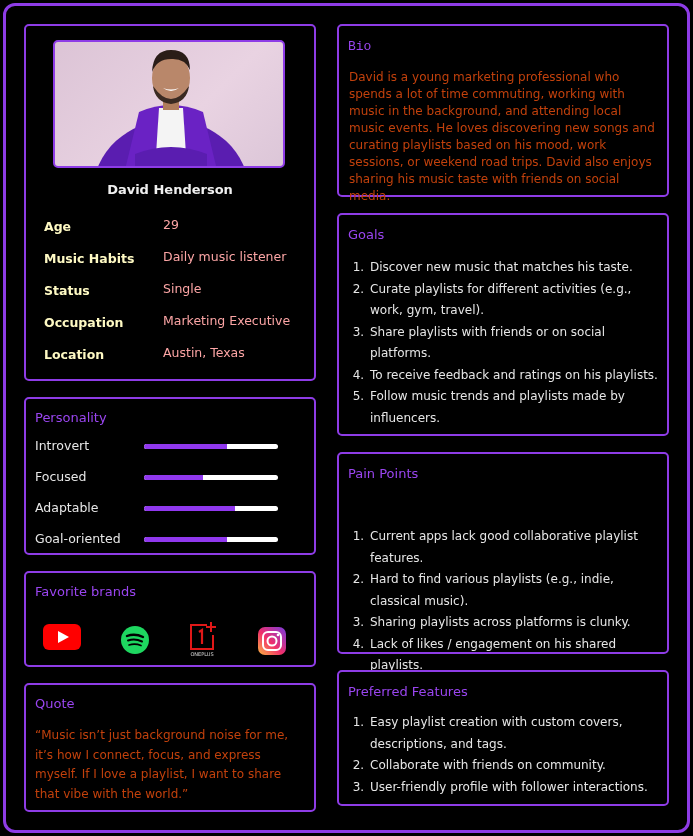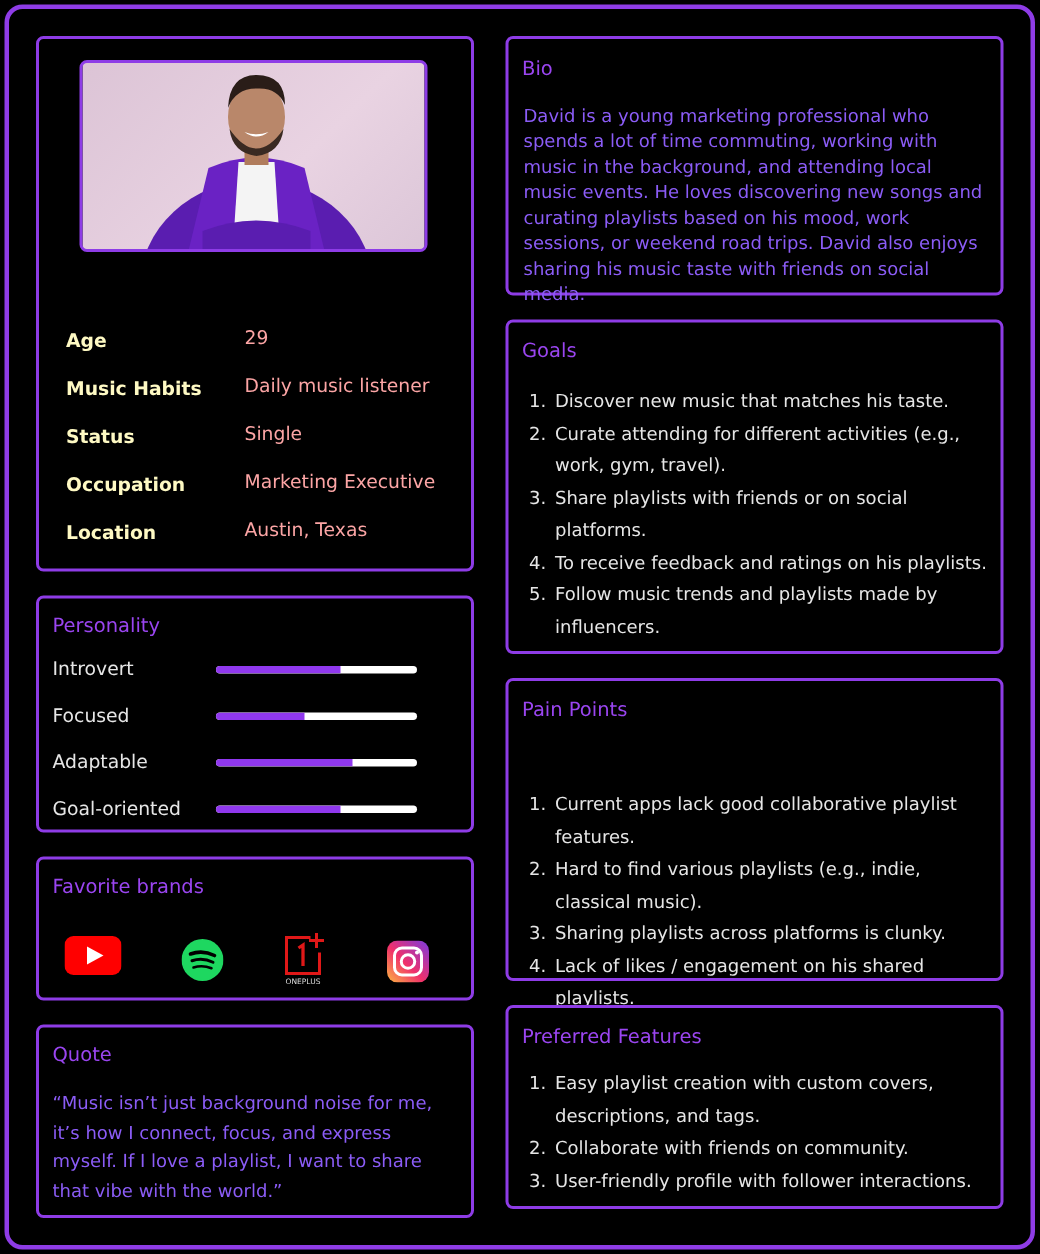--- a/index.html
+++ b/index.html
@@ -6,21 +6,21 @@
   html, body { width: 693px; height: 836px; background: #000; overflow: hidden; }
   body { font-family: "DejaVu Sans", sans-serif; color: #e8e8e8; position: relative; }
   .outer {
     position: absolute; left: 3px; top: 3px; width: 687px; height: 830px;
     border: 3px solid #8e3ce6; border-radius: 12px; background: #000;
   }
   .card {
     position: absolute; border: 2px solid #8e3ce6; border-radius: 5px; background: #000;
   }
   .title { color: #9a45f0; font-size: 13px; position: absolute; left: 9px; }
-  .txt { font-size: 12px; line-height: 17px; color: #8b5cf6; }
+  .txt { font-size: 12px; line-height: 17px; color: #c2410c; }
   
   .photo {
     position: absolute; left: 27px; top: 14px; width: 232px; height: 128px;
     border: 2px solid #8e3ce6; border-radius: 5px; overflow: hidden;
     background: linear-gradient(135deg, #dcc4d6 0%, #e9d3e2 60%, #dcc6d8 100%);
   }
   .name { position: absolute; left: 0; right: 0; top: 156px; text-align: center; font-size: 13px; font-weight: bold; color: #f0f0f0; }
   .info-row { position: absolute; left: 18px; width: 260px; font-size: 12.5px; }
   .info-row .k { position: absolute; left: 0; color: #fef9c3; font-weight: bold; }
   .info-row .v { position: absolute; left: 119px; color: #fca5a5; }
@@ -44,20 +44,21 @@
       <path d="M70 128 L84 70 Q116 56 148 70 L162 128 Z" fill="#6a22c4"></path>
       <path d="M104 66 L128 66 L132 128 L100 128 Z" fill="#f4f4f4"></path>
       <path d="M80 112 Q116 98 152 112 L152 128 L80 128 Z" fill="#5a1db0"></path>
       <rect x="108" y="50" width="16" height="18" fill="#b07c5c"></rect>
       <ellipse cx="116" cy="36" rx="19" ry="24" fill="#b9876a"></ellipse>
       <path d="M97 30 Q98 8 116 8 Q135 8 135 28 Q130 16 116 17 Q102 17 97 30 Z" fill="#2a1d18"></path>
       <path d="M98 44 Q116 70 134 44 Q132 60 116 62 Q100 60 98 44 Z" fill="#3a2a22"></path>
       <path d="M108 46 Q116 52 124 46 Q116 49 108 46 Z" fill="#ffffff"></path>
     </svg>
   </div>
+  <div class="name">David Henderson</div>
 
   <div class="info-row" style="top:193px;">
     <span class="k">Age</span>
     <span class="v" style="top:-2px;">29</span>
   </div>
   <div class="info-row" style="top:225px;">
     <span class="k">Music Habits</span>
     <span class="v" style="top:-2px;">Daily music listener</span>
   </div>
   <div class="info-row" style="top:257px;">
@@ -126,29 +127,29 @@
     <circle cx="20" cy="8" r="1.3" fill="#fff"></circle>
   </svg>
 </div>
 
 <div class="card" style="left:24px; top:683px; width:292px; height:129px;">
   <div class="title" style="top:11px;">Quote</div>
   <div class="txt" style="position:absolute; left:9px; right:8px; top:41px; line-height:19.5px;">“Music isn’t just background noise for me, it’s how I connect, focus, and express myself. If I love a playlist, I want to share that vibe with the world.”</div>
 </div>
 
 <div class="card" style="left:337px; top:24px; width:332px; height:173px;">
-  <div class="title" style="top:13px;">Bio</div>
+  <div class="title" style="top:13px;font-family:Liberation Mono, monospace;">Bio</div>
   <div class="txt" style="position:absolute; left:10px; right:8px; top:43px;">David is a young marketing professional who spends a lot of time commuting, working with music in the background, and attending local music events. He loves discovering new songs and curating playlists based on his mood, work sessions, or weekend road trips. David also enjoys sharing his music taste with friends on social media.</div>
 </div>
 
 <div class="card" style="left:337px; top:213px; width:332px; height:223px;">
   <div class="title" style="top:12px;">Goals</div>
   <ol style="top:42px;">
     <li>Discover new music that matches his taste.</li>
-    <li>Curate attending for different activities (e.g., work, gym, travel).</li>
+    <li>Curate playlists for different activities (e.g., work, gym, travel).</li>
     <li>Share playlists with friends or on social platforms.</li>
     <li>To receive feedback and ratings on his playlists.</li>
     <li>Follow music trends and playlists made by influencers.</li>
   </ol>
 </div>
 
 <div class="card" style="left:337px; top:452px; width:332px; height:202px;">
   <div class="title" style="top:12px;">Pain Points</div>
   <ol style="top:42px;margin-top:30px;">
     <li>Current apps lack good collaborative playlist features.</li>

